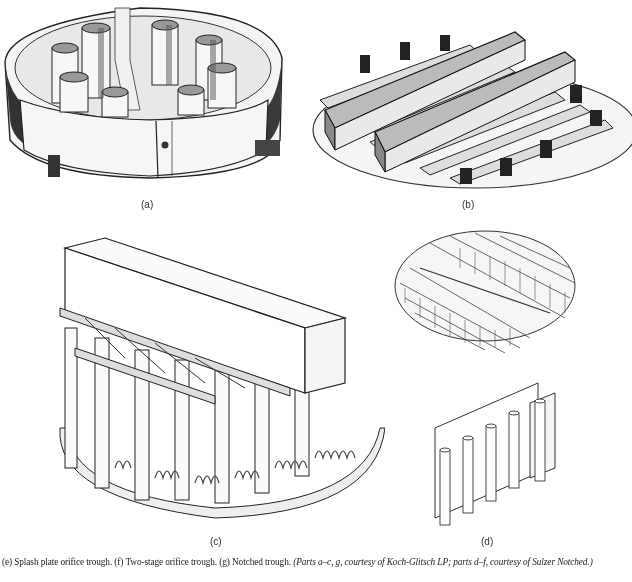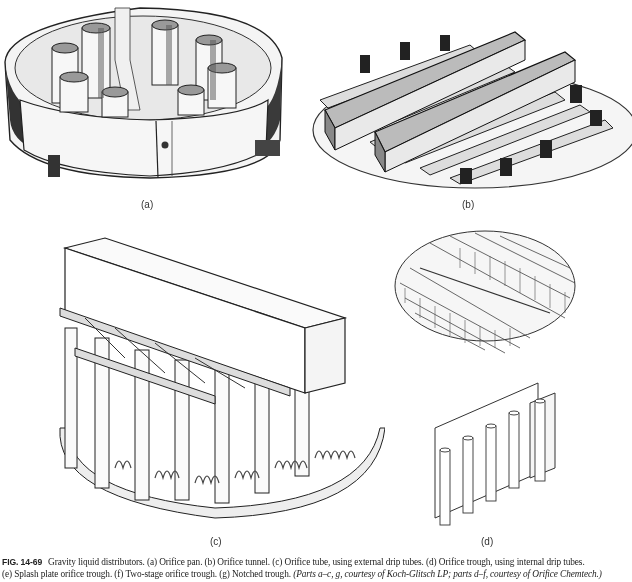--- a/index.html
+++ b/index.html
@@ -181,15 +181,14 @@
       <rect x="119" y="185" width="10" height="75"></rect>
         <ellipse cx="124" cy="185" rx="5" ry="2"></ellipse>
       <rect x="145" y="173" width="10" height="80"></rect>
         <ellipse cx="150" cy="173" rx="5" ry="2"></ellipse>
     </g>
   </svg>
 </div>
 <div class="label" style="left:481px;top:536px;">(d)</div>
 
 <div class="caption">
-  <div><span class="fig">FIG. 14-69</span><span>Gravity liquid distributors. (a) Orifice pan. (b) Orifice tunnel. (c) Orifice tube, using external drip tubes. (d) Orifice trough, using internal drip tubes.</span></div>
-  <div><span>(e) Splash plate orifice trough. (f) Two-stage orifice trough. (g) Notched trough. </span><i>(Parts a–c, g, courtesy of Koch-Glitsch LP; parts d–f, courtesy of Orifice Chemtech.)</i></div>
+  <div><span>(e) Splash plate orifice trough. (f) Two-stage orifice trough. (g) Notched trough. </span><i>(Parts a–c, g, courtesy of Koch-Glitsch LP; parts d–f, courtesy of Sulzer Notched.)</i></div>
 </div>
 
 </body></html>

